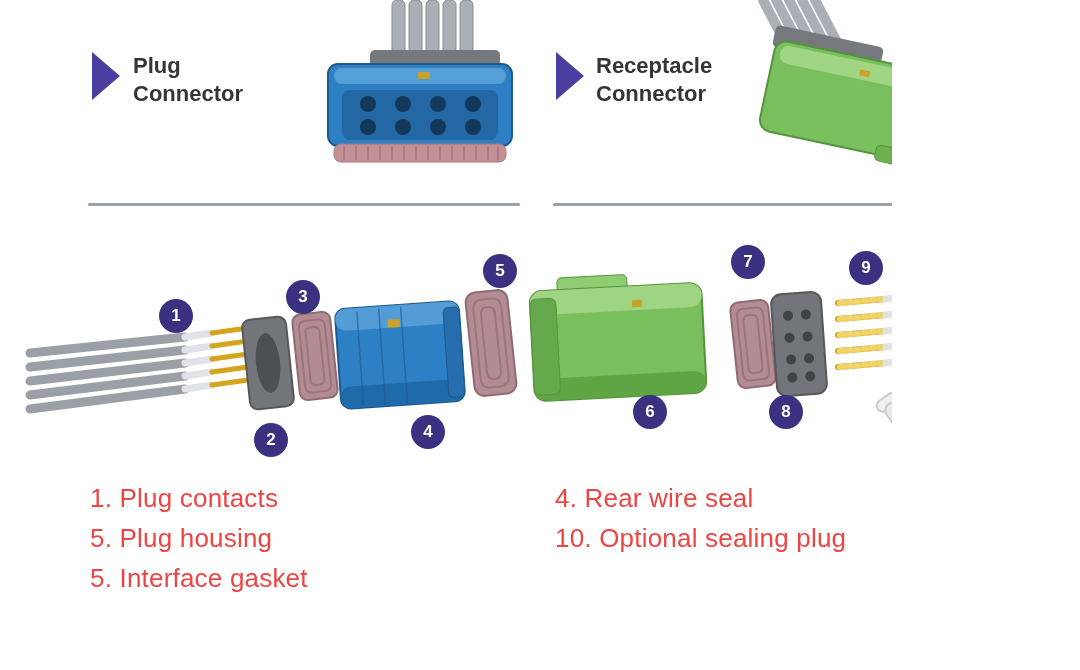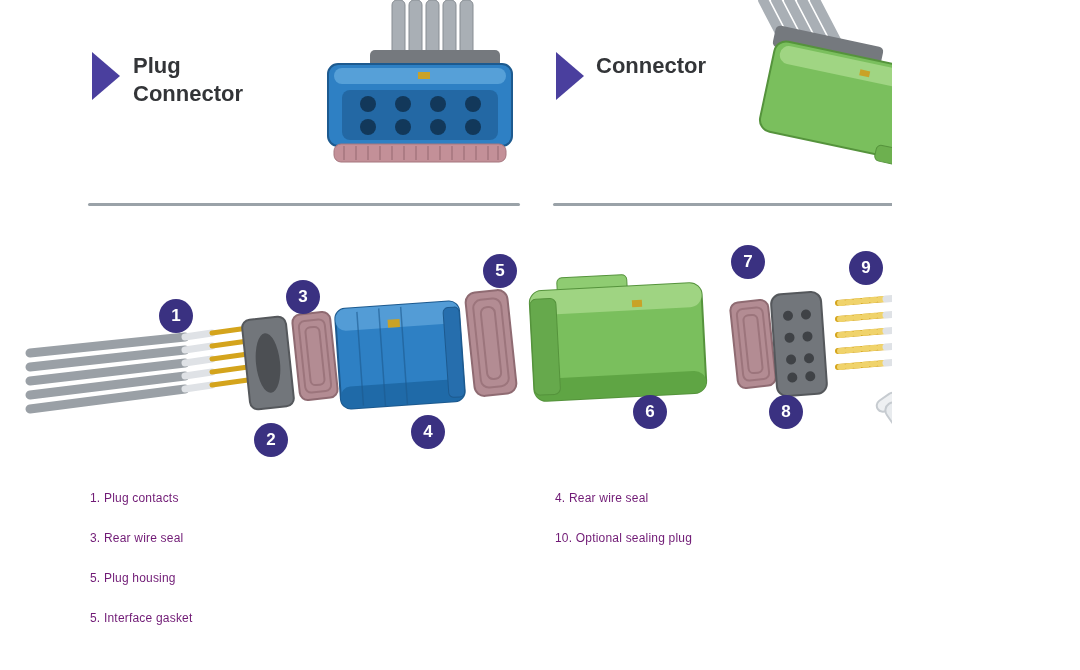--- a/index.html
+++ b/index.html
@@ -19,35 +19,36 @@
   .rule{position:absolute;height:3px;background:#9aa2a8;border-radius:2px;}
 
   
   .badge{position:absolute;width:34px;height:34px;border-radius:50%;
     background:#3a3181;color:#ffffff;font-size:17px;font-weight:bold;
     display:flex;align-items:center;justify-content:center;z-index:5;}
 
   
   .legend{position:absolute;display:flex;flex-direction:column;}
   .legend-item{height:40px;display:flex;align-items:center;
-    font-size:12px;font-weight:500;color:#701a75;letter-spacing:0.2px;}
+    font-size:26px;font-weight:500;color:#ef4444;letter-spacing:0.2px;}
 </style>
 </head>
 <body>
 
 <div class="stage">
 
   <div class="arrow" style="left:92px;top:52px"></div>
   <div class="hdr" style="left:133px;top:52px">
     <span>Plug</span>
     <span>Connector</span>
   </div>
 
   <div class="arrow" style="left:556px;top:52px"></div>
   <div class="hdr" style="left:596px;top:52px">
+    <span>Receptacle</span>
     <span>Connector</span>
   </div>
 
   <svg class="abs" style="left:300px;top:0" width="230" height="180" viewBox="0 0 230 180">
     <g>
       <rect x="92" y="0" width="13" height="58" rx="5" fill="#a9afb5" stroke="#878d93"></rect>
       <rect x="109" y="0" width="13" height="58" rx="5" fill="#a9afb5" stroke="#878d93"></rect>
       <rect x="126" y="0" width="13" height="58" rx="5" fill="#a9afb5" stroke="#878d93"></rect>
       <rect x="143" y="0" width="13" height="58" rx="5" fill="#a9afb5" stroke="#878d93"></rect>
       <rect x="160" y="0" width="13" height="58" rx="5" fill="#a9afb5" stroke="#878d93"></rect>
@@ -204,21 +205,20 @@
   <div class="badge" style="left:411px;top:415px">4</div>
   <div class="badge" style="left:483px;top:254px">5</div>
   <div class="badge" style="left:633px;top:395px">6</div>
   <div class="badge" style="left:731px;top:245px">7</div>
   <div class="badge" style="left:769px;top:395px">8</div>
   <div class="badge" style="left:849px;top:251px">9</div>
   <div class="badge" style="left:947px;top:397px">10</div>
 
   <div class="legend" style="left:90px;top:478px">
     <div class="legend-item">1. Plug contacts</div>
-    <div class="legend-item">3. Rear wire seal</div>
     <div class="legend-item">5. Plug housing</div>
     <div class="legend-item">5. Interface gasket</div>
   </div>
 
   <div class="legend" style="left:555px;top:478px">
     <div class="legend-item">4. Rear wire seal</div>
     <div class="legend-item">10. Optional sealing plug</div>
   </div>
 
 </div>

